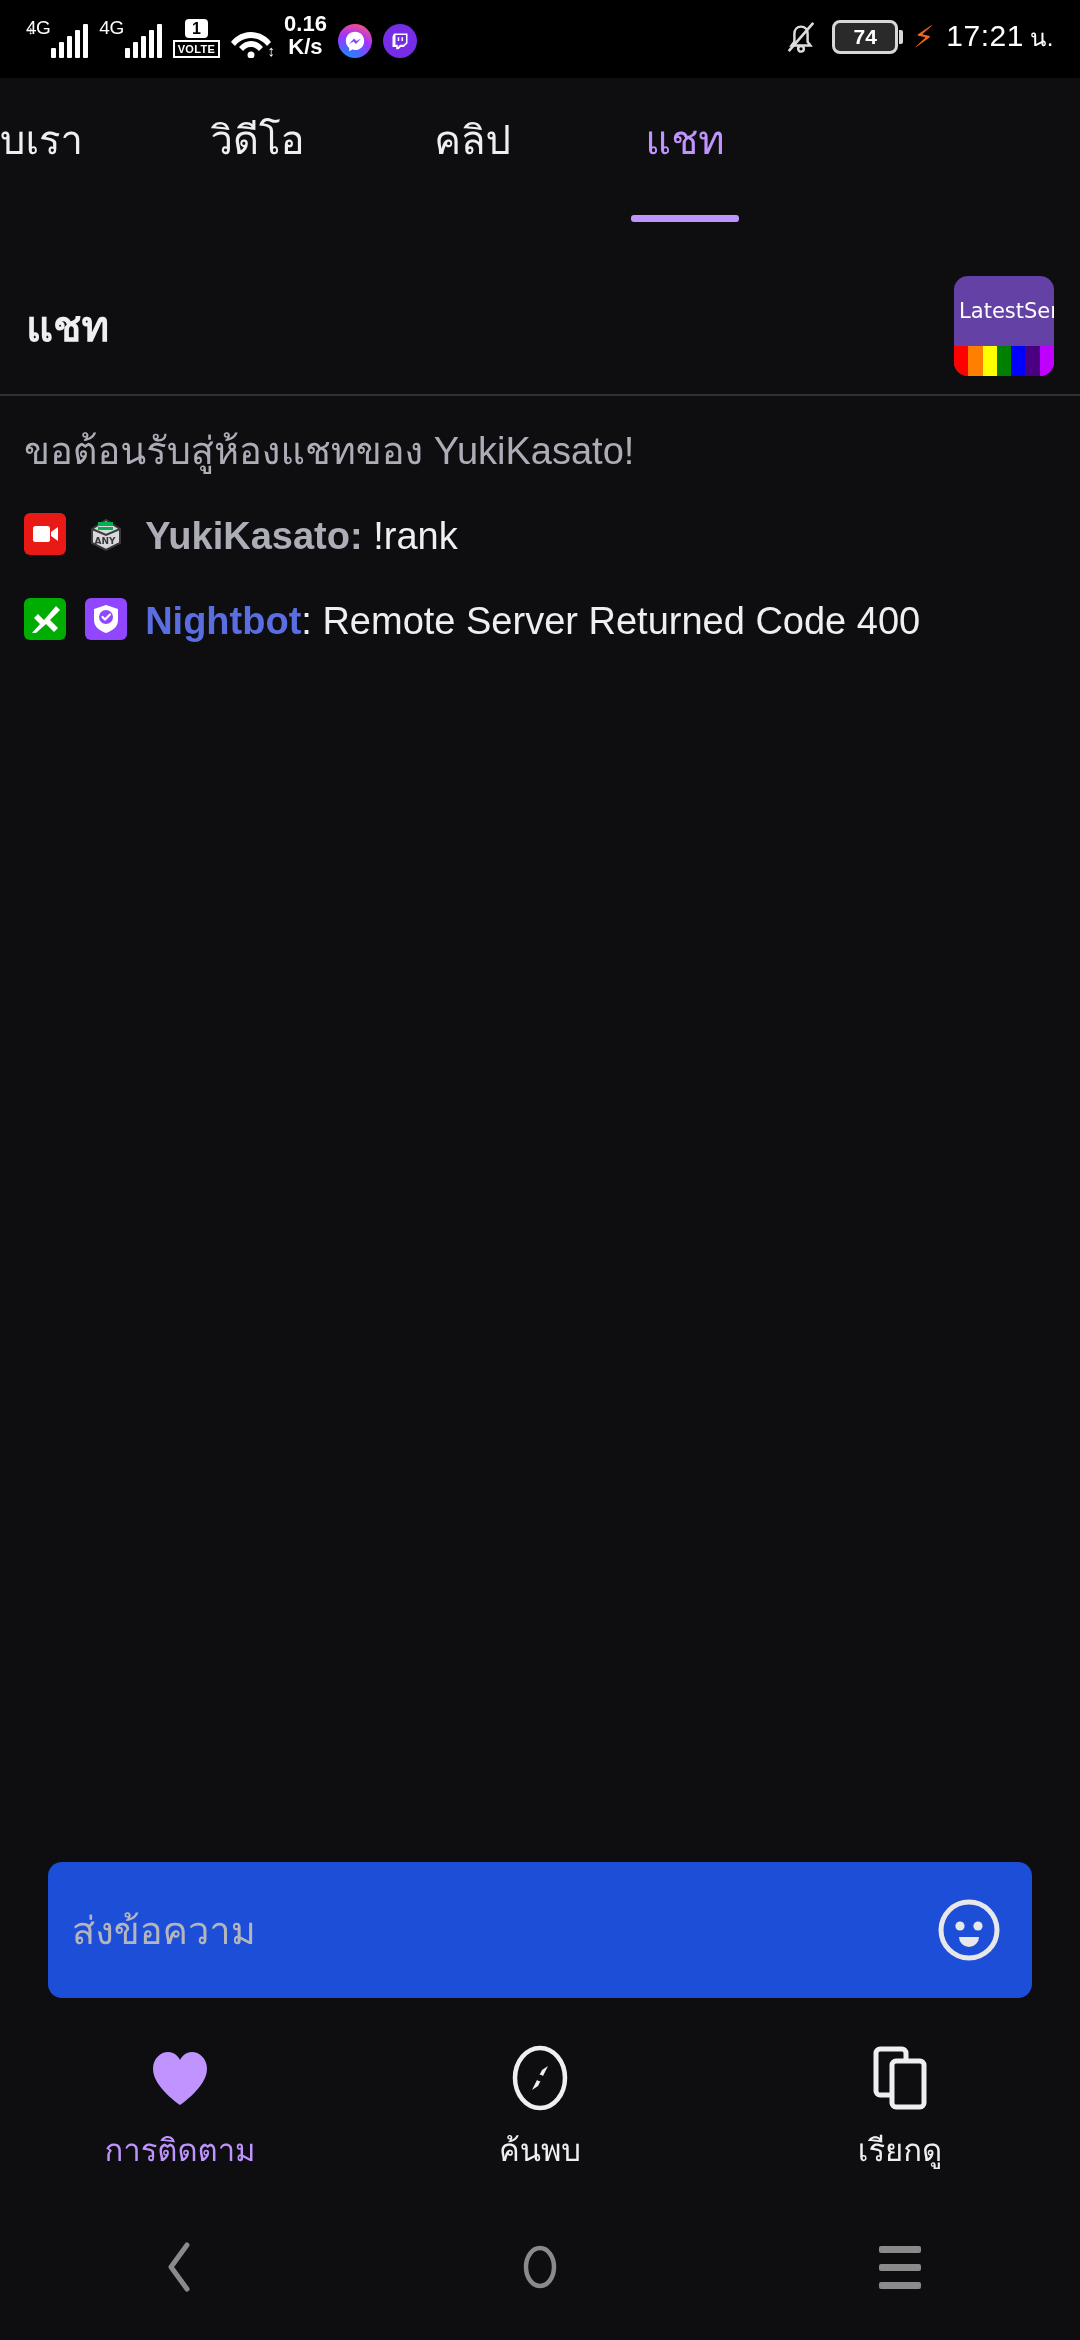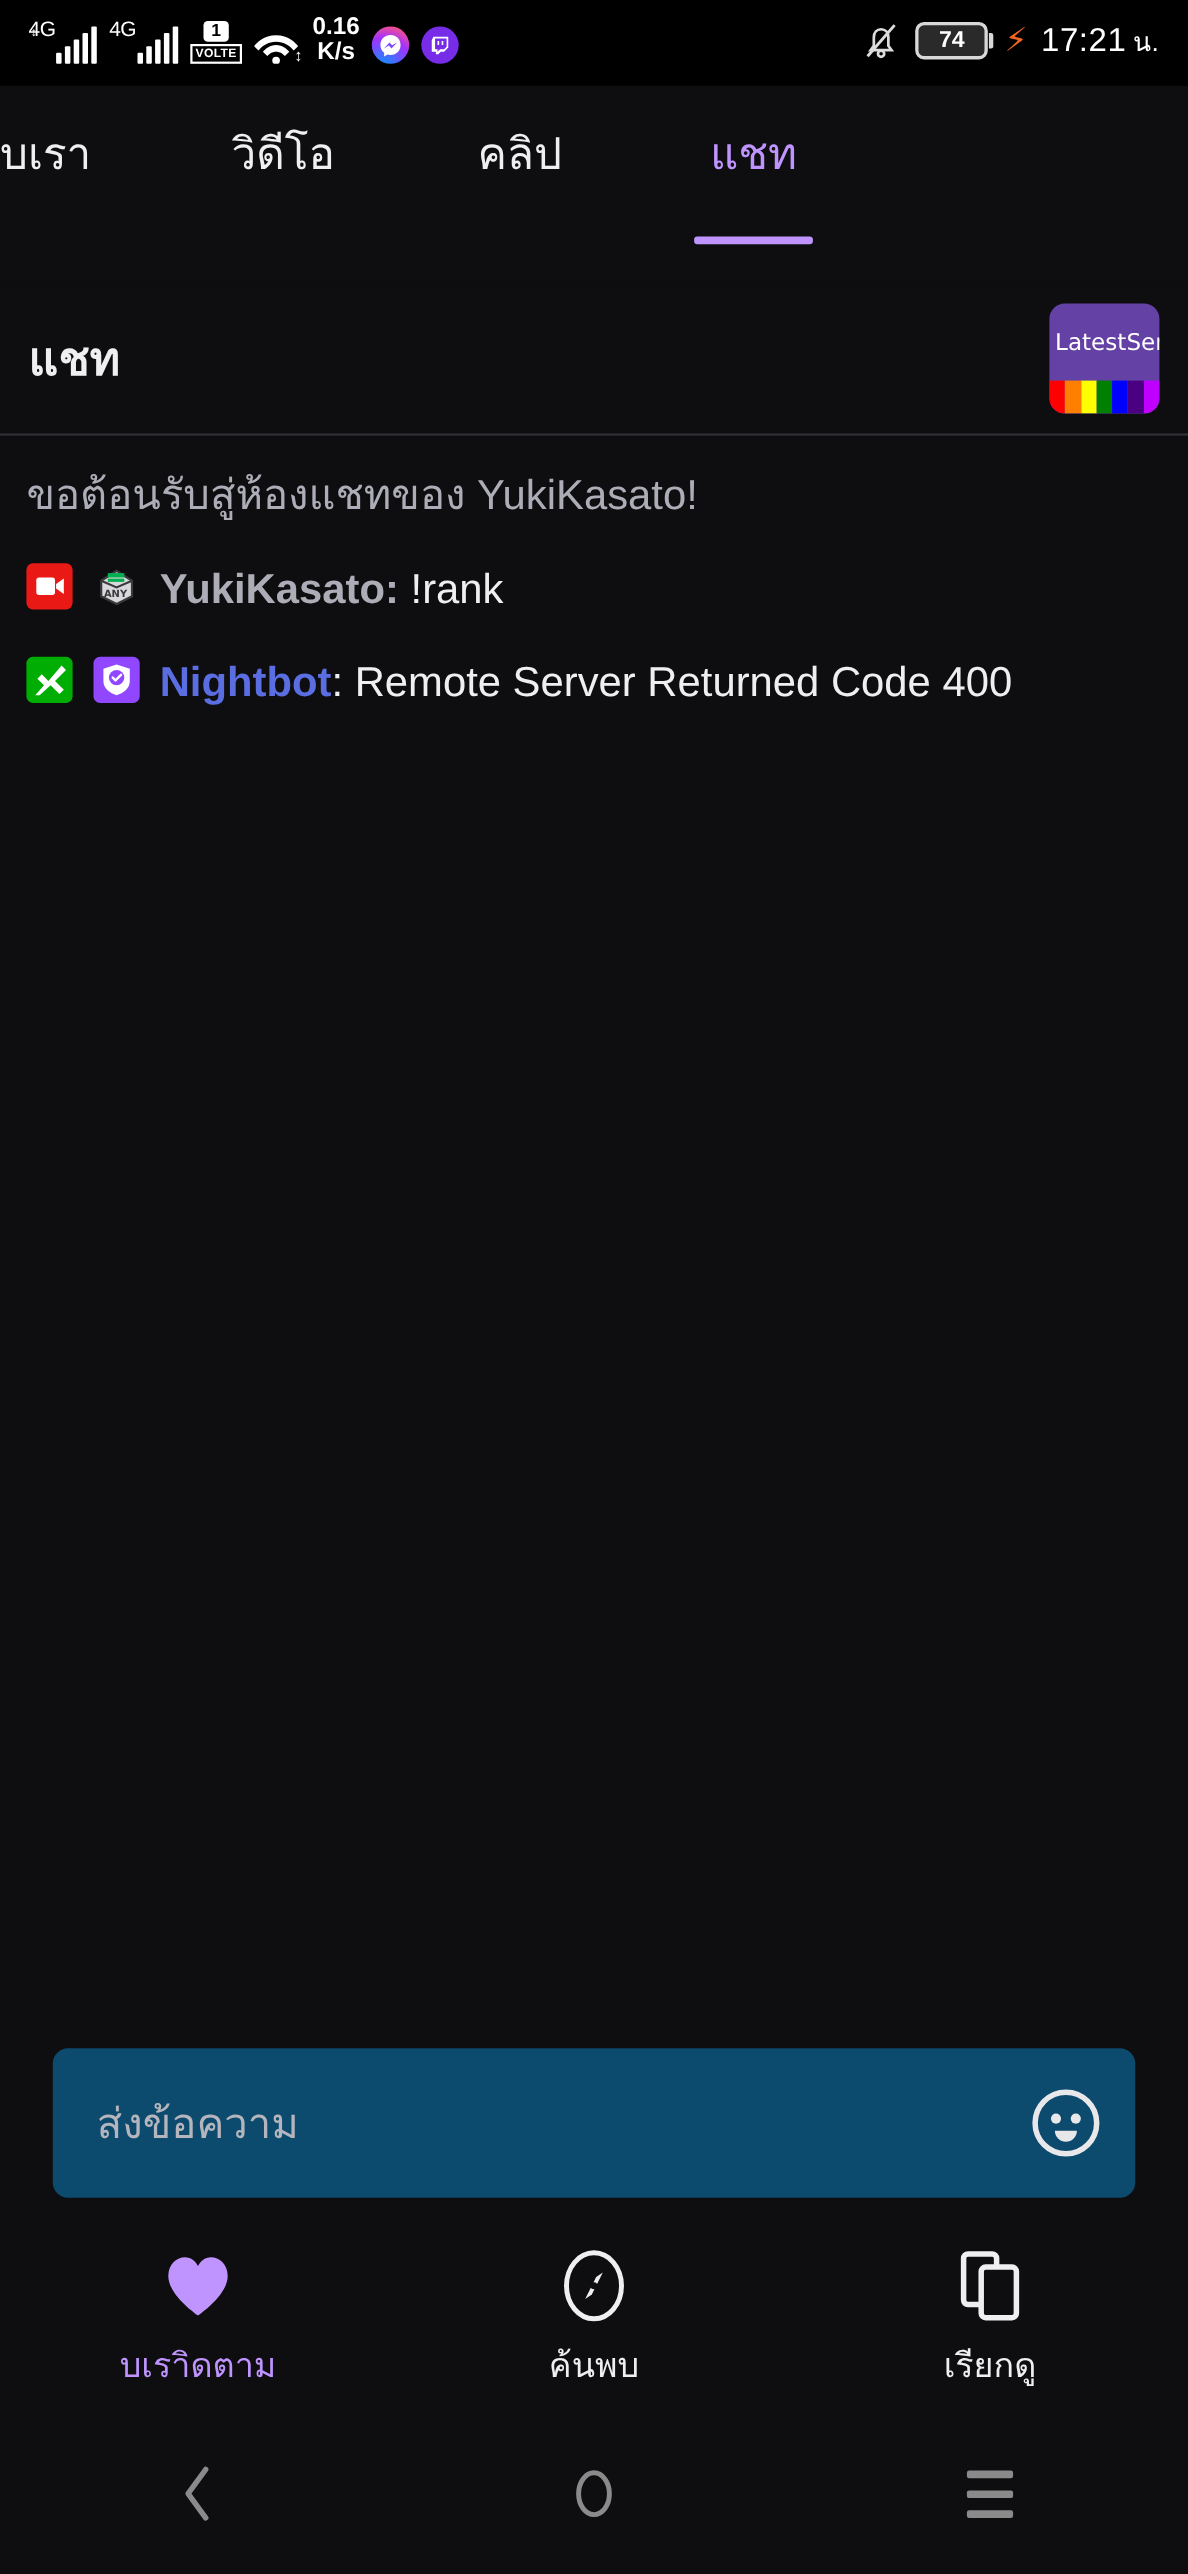--- a/index.html
+++ b/index.html
@@ -127,22 +127,22 @@
   .uname.grey{ color:#adadb8; }
   .uname.blue{ color:#5b6ee1; }
   .mtext{ color:#efeff1; }
 
   
   .inputwrap{
     position:absolute; left:0; top:1840px; width:1080px; height:180px;
     padding:22px 48px; background:#0e0e10;
   }
   .inputbox{
-    width:100%; height:136px; background:#0c4a6e; border-radius:14px;
-    display:flex; align-items:center; padding:0 40px; position:relative;
+    width:100%; height:136px; background:#1d4ed8; border-radius:14px;
+    display:flex; align-items:center; padding:0 24px; position:relative;
   }
   .inputbox .ph{ font-size:38px; color:#b5b5bd; }
   .emoji{
     position:absolute; right:30px; top:50%; transform:translateY(-50%);
     width:66px; height:66px;
   }
 
   
   .bottomnav{
     position:absolute; left:0; top:2026px; width:1080px; height:168px;
@@ -338,21 +338,21 @@
   </div>
 
   <div class="bottomnav">
 
     <div class="navitem active">
       <span class="ic">
         <svg width="62" height="58" viewBox="0 0 62 58">
             <path d="M31 56 C31 56 4 38 4 20 C4 9 12 3 19 3 c6 0 10 4 12 8 c2-4 6-8 12-8 c7 0 15 6 15 17 C58 38 31 56 31 56 Z" fill="#bf94ff"></path>
           </svg>
       </span>
-      <span class="lab">บเราิดตาม</span>
+      <span class="lab">การติดตาม</span>
     </div>
 
     <div class="navitem">
       <span class="ic">
         <svg width="56" height="66" viewBox="0 0 56 66">
             <ellipse cx="28" cy="33" rx="25" ry="30" fill="none" stroke="#efeff1" stroke-width="4.5"></ellipse>
             <path d="M34 22 L22 44 L34 22 Z" fill="none"></path>
             <path d="M35.5 21 L20.5 45 L35.5 21" fill="none"></path>
             <path d="M36 21 L26 41 L20 45 L30 25 Z" fill="#efeff1"></path>
             <circle cx="28" cy="33" r="3.2" fill="#0e0e10"></circle>

